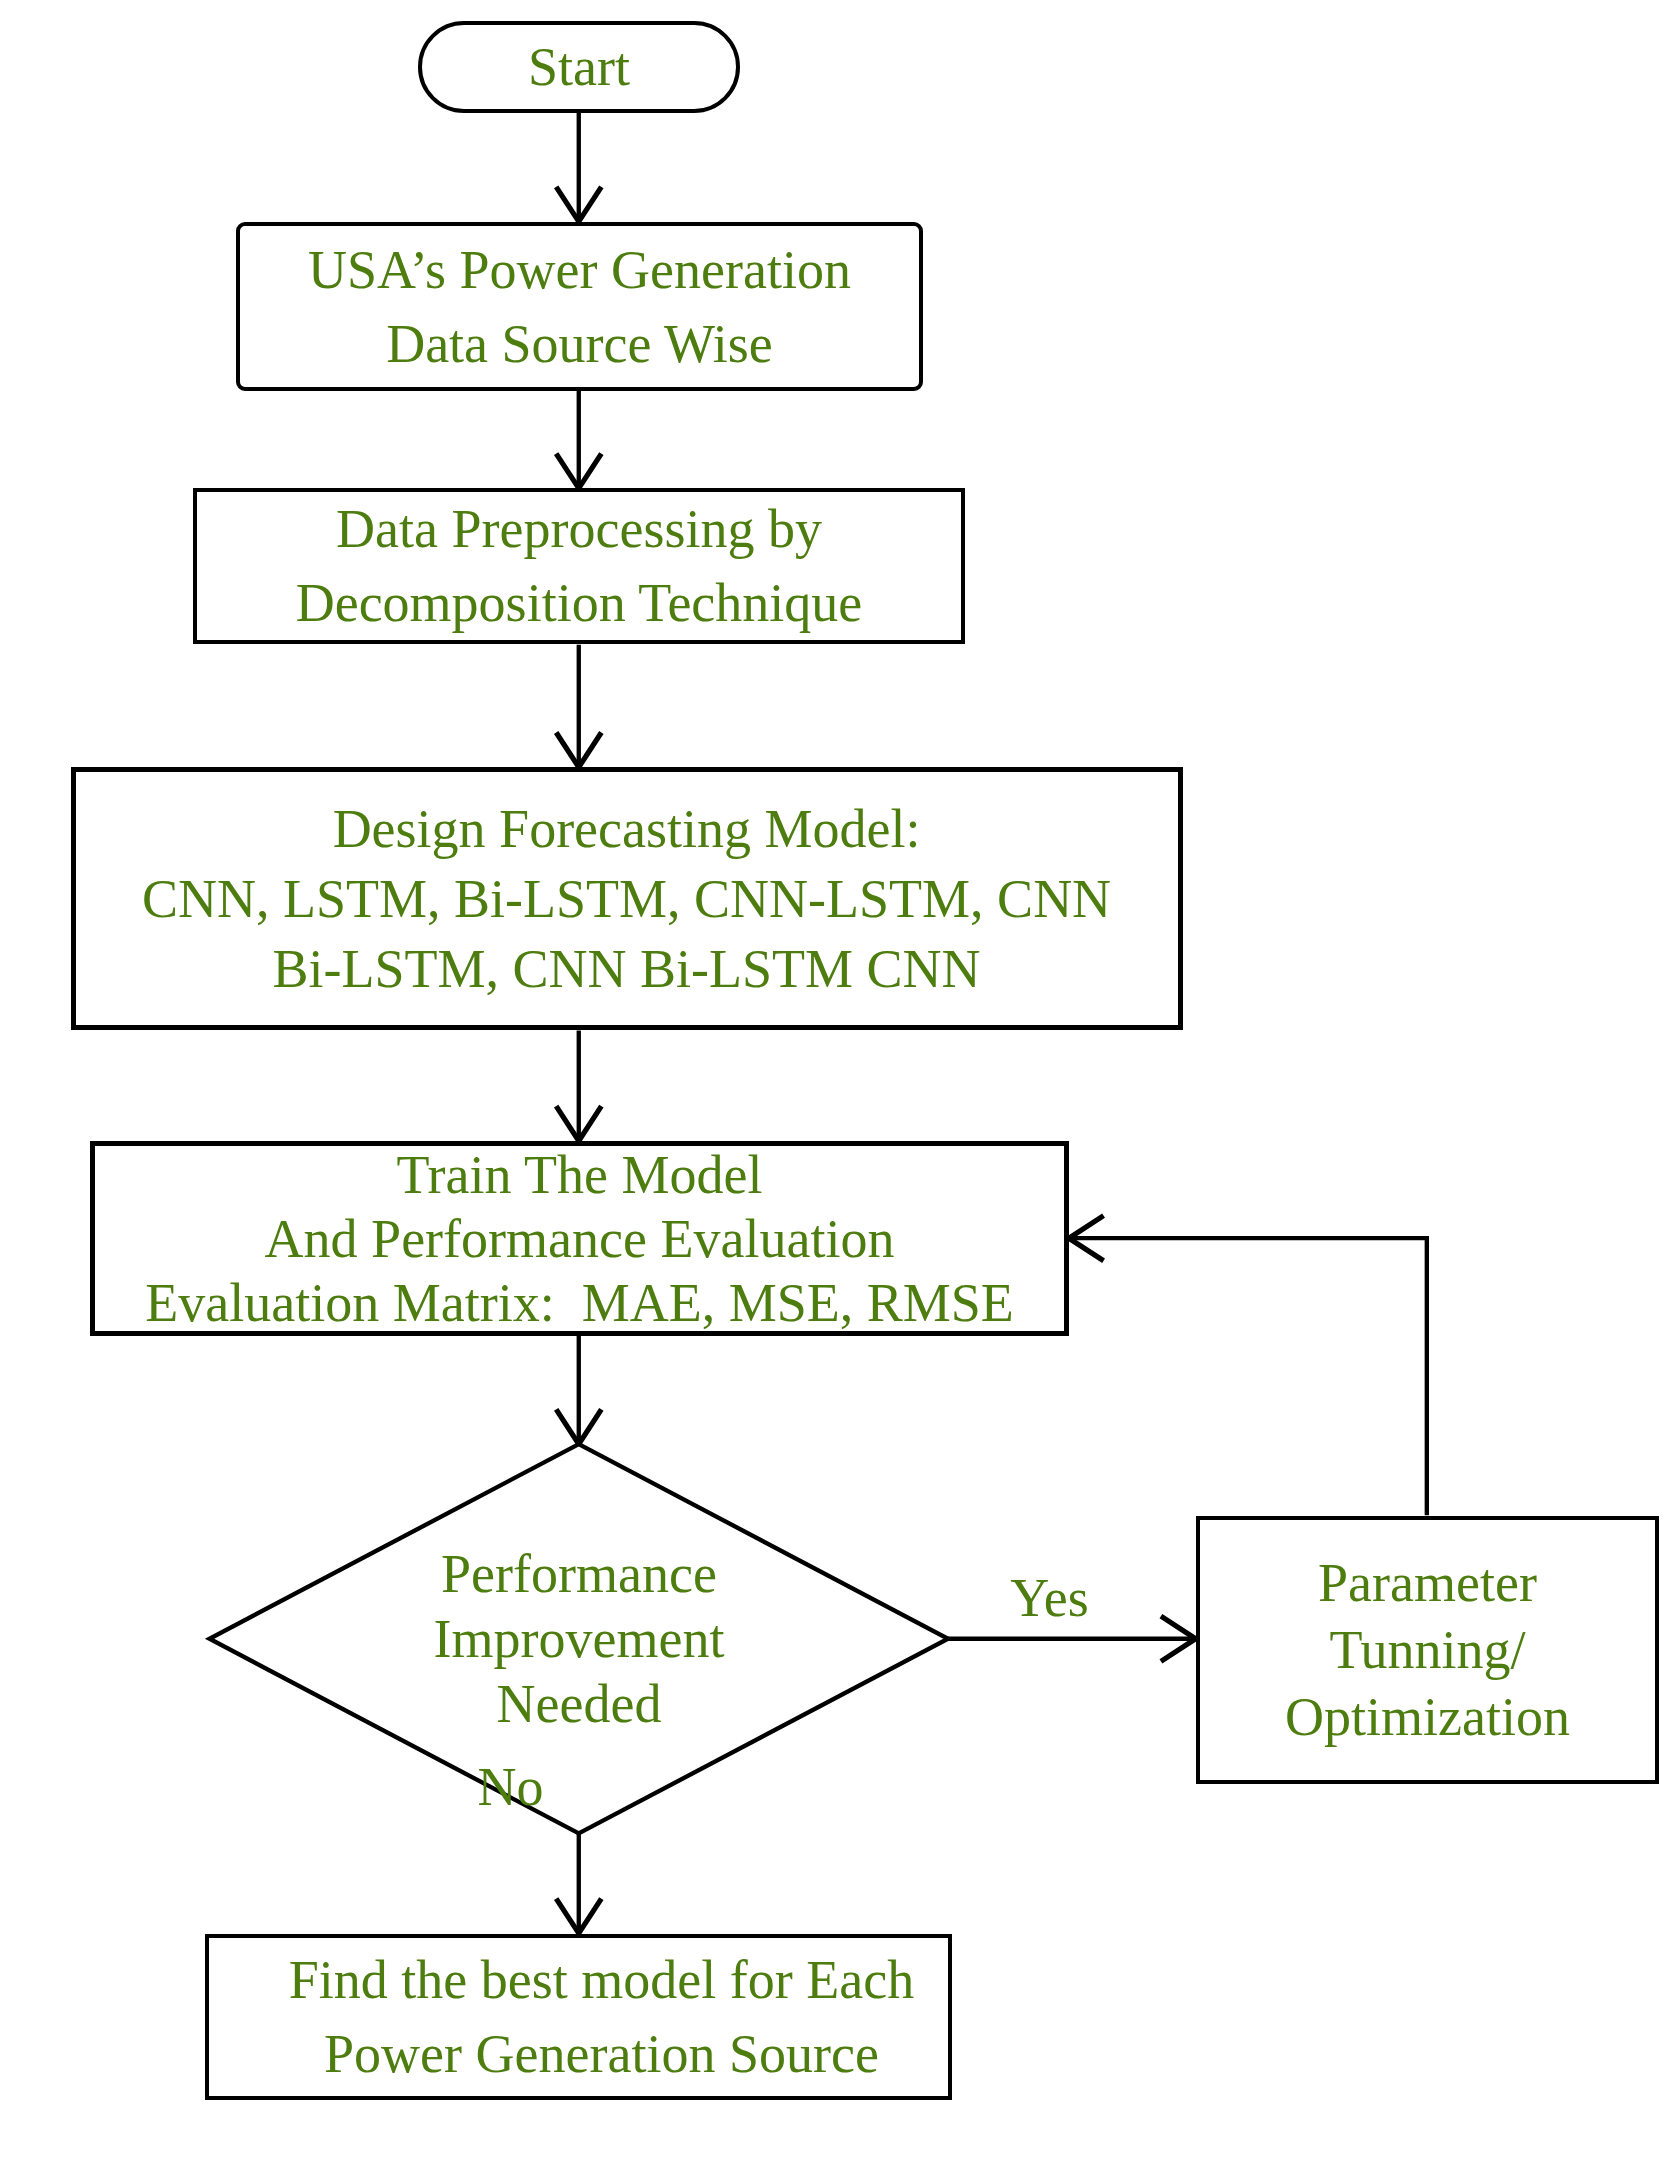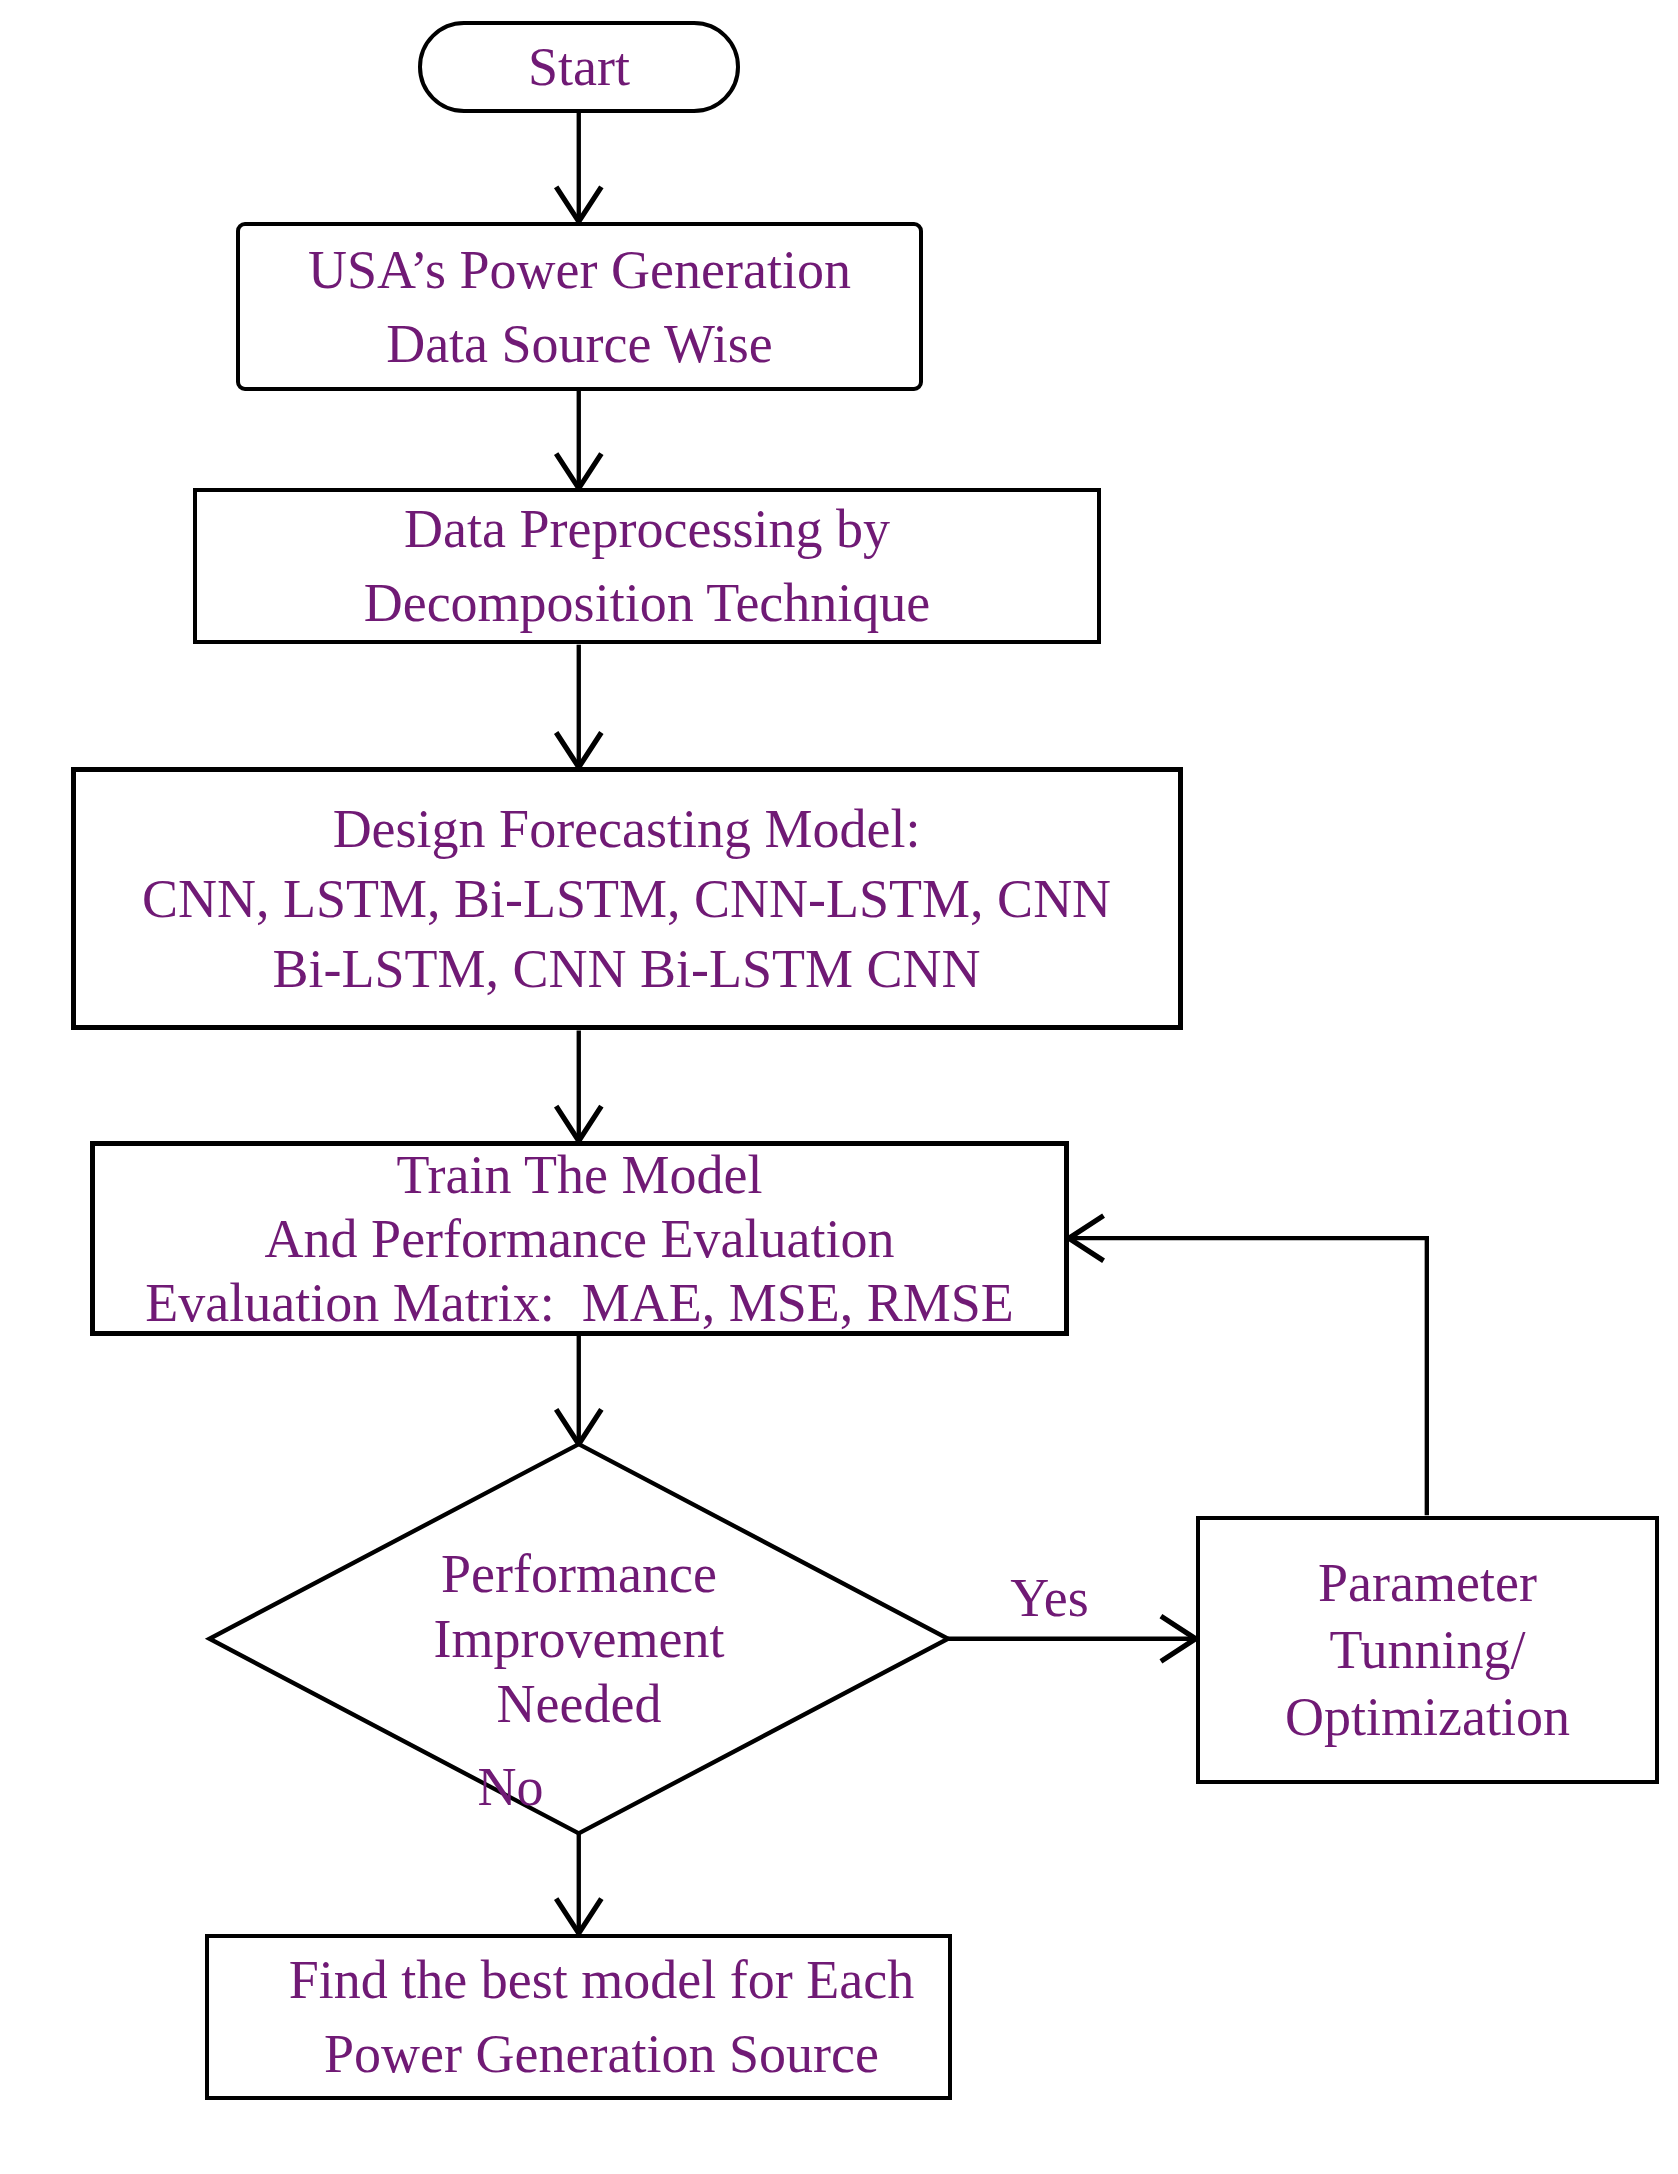--- a/index.html
+++ b/index.html
@@ -1,35 +1,35 @@
 <!DOCTYPE html>
 <html style="font-size:14px"><head>
 <meta charset="utf-8">
 <style>
   html,body{margin:0;padding:0;background:#ffffff;}
   .stage{
     position:relative;width:1678px;height:2174px;background:#ffffff;
-    font-family:"Liberation Serif","DejaVu Serif",serif;color:#701a75;
+    font-family:"Liberation Serif","DejaVu Serif",serif;color:#4d7c0f;
     overflow:hidden;
   }
   svg.wires{position:absolute;left:0;top:0;width:1678px;height:2174px;}
   .node{
     position:absolute;display:flex;flex-direction:column;justify-content:center;
     align-items:center;text-align:center;background:#ffffff;border:4.3px solid #000000;
     box-sizing:border-box;font-size:54px;line-height:74px;
   }
   .node .ln{white-space:pre;}
   .plain{border:none;background:transparent;}
   .lbl{
     position:absolute;display:flex;align-items:center;justify-content:center;
     font-size:54px;line-height:54px;
   }
   #n-start{left:418px;top:21px;width:322px;height:92px;border-radius:49px;}
   #n-box1{left:236px;top:222px;width:687px;height:169px;border-radius:9px;}
-  #n-box2{left:193px;top:488px;width:908px;height:156px;}
+  #n-box2{left:193px;top:488px;width:772px;height:156px;}
   #n-box3{left:22.6px;top:767px;width:1112px;height:263px;border-width:5.2px;line-height:70px;margin-left:48px;}
   #n-box4{left:90px;top:1141px;width:979px;height:195px;border-width:5.2px;line-height:64px;justify-content:center;}
   #n-diamond-text{left:275px;top:1538px;width:608px;height:202px;line-height:65px;}
   #n-param{left:1196px;top:1516px;width:463px;height:268px;line-height:67px;}
   #n-box5{left:205px;top:1934px;width:747px;height:166px;padding-left:46px;}
   #lbl-yes{left:980px;top:1563px;width:139px;height:70px;}
   #lbl-no{left:441px;top:1752px;width:139px;height:70px;}
 </style>
 </head>
 <body>

